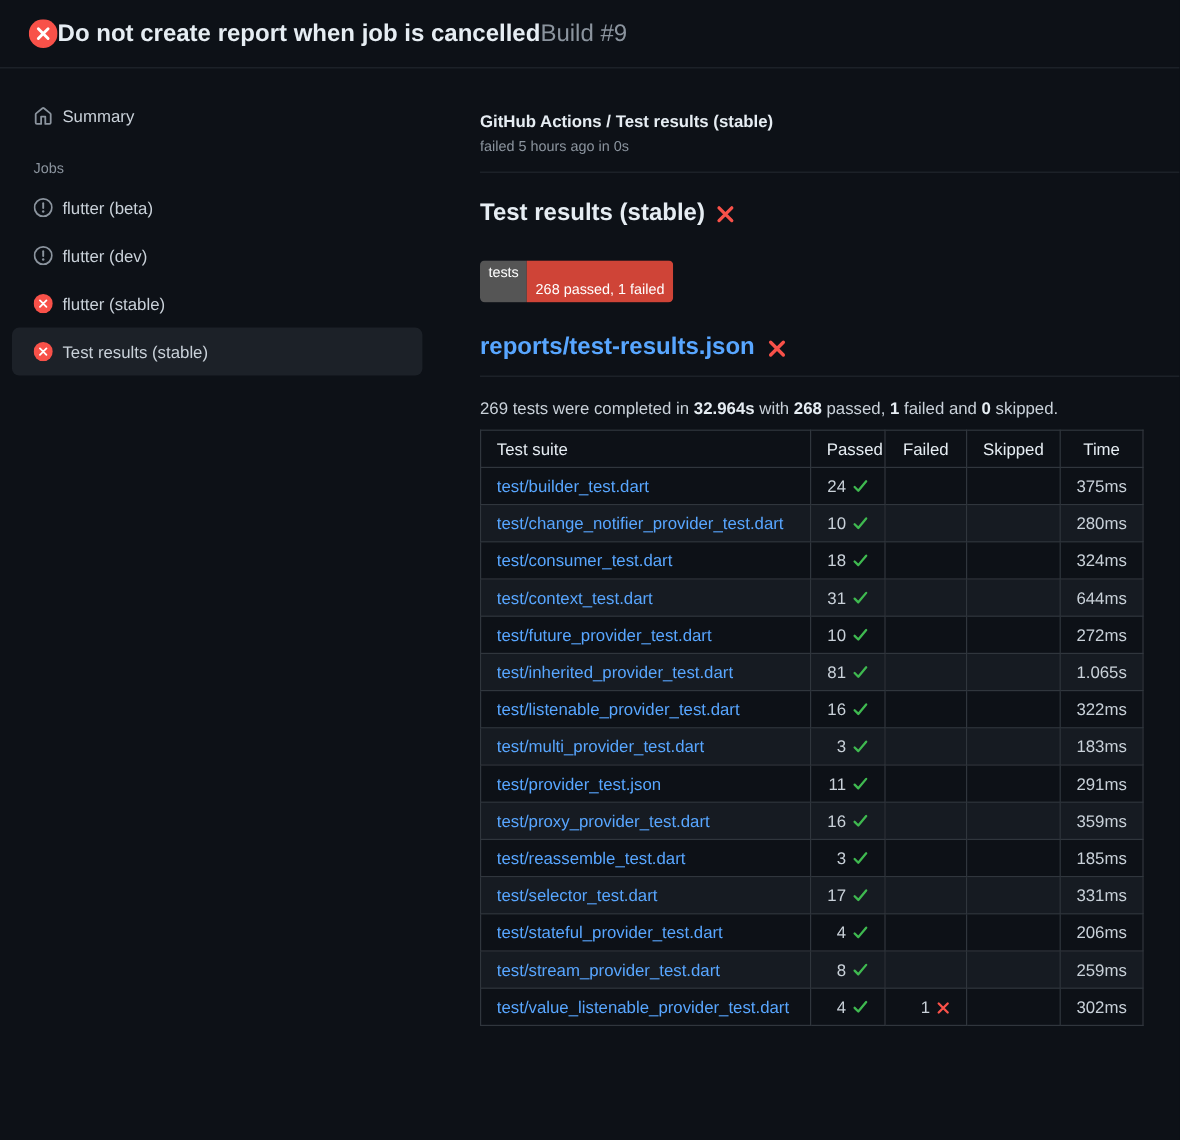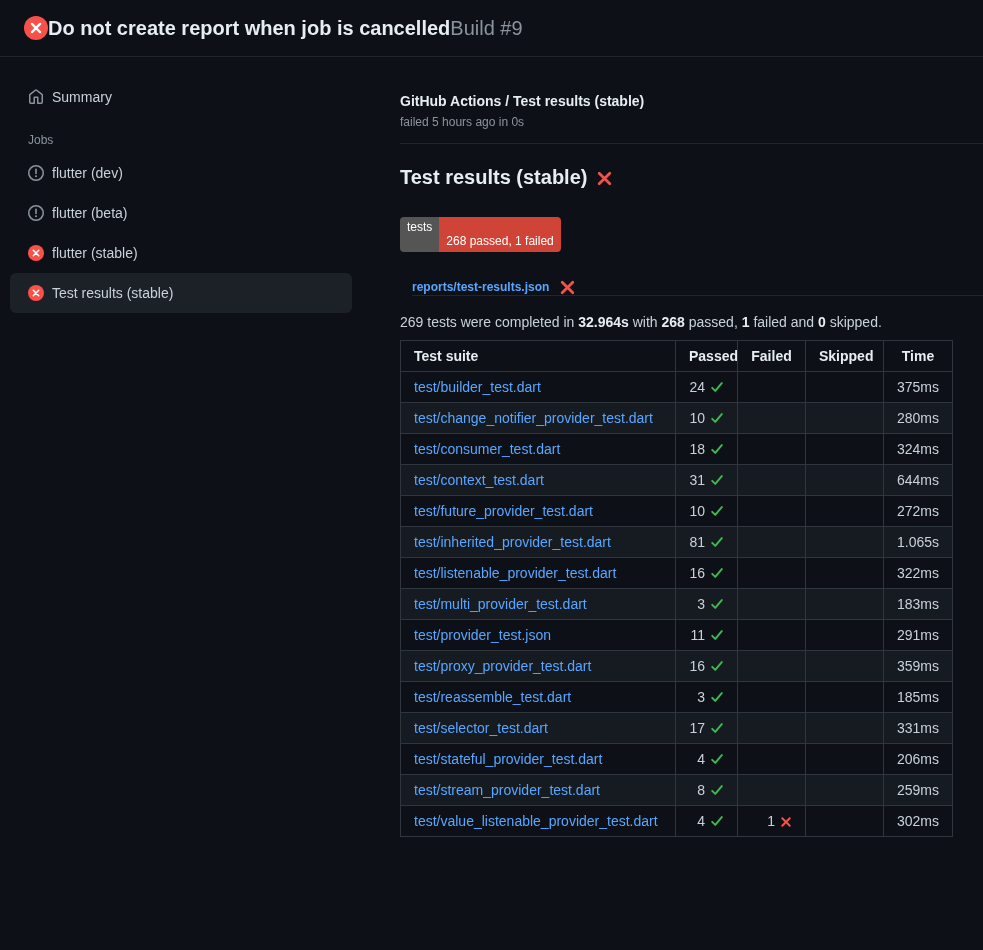--- a/index.html
+++ b/index.html
@@ -55,33 +55,33 @@
     margin:22px 0 0;font-size:20px;font-weight:700;color:var(--text-bright);
   }
   .x-mark{display:inline-flex;color:var(--red);transform:translateY(1px)}
 
   .badge{display:inline-flex;margin-top:28px;font-size:12px;line-height:1;border-radius:4px;overflow:hidden}
   .badge-label{background:var(--badge-label-bg);color:#ffffff;padding:4px 7px 5px}
   .badge-value{background:var(--badge-red);color:#ffffff;padding:18px 7px 5px}
 
   .report-title{
     display:flex;align-items:center;gap:10px;
-    margin:26px -31px 0 12px;
+    margin:26px -31px 0 0;padding-bottom:12px;
     border-bottom:1px solid var(--border-subtle);
-    font-size:12px;font-weight:700;
+    font-size:20px;font-weight:700;
   }
   .report-title a{color:var(--link);text-decoration:none}
 
   .tests-summary{margin:18px 0 0;font-size:14px;color:var(--text)}
   .tests-summary strong{color:var(--text-bright);font-weight:700}
 
   
   table.results{border-collapse:collapse;table-layout:fixed;width:552px;margin-top:10px;font-size:14px}
   .results th,.results td{border:1px solid var(--border);padding:7px 13px;overflow:hidden;white-space:nowrap}
-  .results th{font-weight:700;color:var(--text-bright);text-align:center}
+  .results th{font-weight:400;color:var(--text-bright);text-align:center}
   .results th.col-suite{text-align:left}
   .results tbody tr:nth-child(even){background:var(--bg-subtle)}
   .results td a{color:var(--link);text-decoration:none}
   .results td.num{text-align:right}
   .results td.time{text-align:right}
   .cell-ico{display:inline-flex;vertical-align:-2px;margin-left:5px}
   .cell-ico.ok{color:var(--green)}
   .cell-ico.bad{color:var(--red)}
 </style>
 </head>
@@ -114,31 +114,31 @@
       <div class="jobs-heading">Jobs</div>
       <nav>
           <div class="side-item">
             <span class="ico ico-neutral">
               <svg width="16" height="16" viewBox="0 0 16 16">
                 <circle cx="8" cy="8" r="7.25" fill="none" stroke="currentColor" stroke-width="1.5"></circle>
                 <path d="M8 4.3v4.1" stroke="currentColor" stroke-width="1.6" stroke-linecap="round"></path>
                 <circle cx="8" cy="11.2" r="1" fill="currentColor"></circle>
               </svg>
             </span>
-            <span>flutter (dev)</span>
+            <span>flutter (beta)</span>
           </div>
           <div class="side-item">
             <span class="ico ico-neutral">
               <svg width="16" height="16" viewBox="0 0 16 16">
                 <circle cx="8" cy="8" r="7.25" fill="none" stroke="currentColor" stroke-width="1.5"></circle>
                 <path d="M8 4.3v4.1" stroke="currentColor" stroke-width="1.6" stroke-linecap="round"></path>
                 <circle cx="8" cy="11.2" r="1" fill="currentColor"></circle>
               </svg>
             </span>
-            <span>flutter (beta)</span>
+            <span>flutter (dev)</span>
           </div>
           <div class="side-item">
             <span class="ico ico-failed">
               <svg width="16" height="16" viewBox="0 0 16 16">
                 <circle cx="8" cy="8" r="8" fill="currentColor"></circle>
                 <path d="M5.3 5.3l5.4 5.4M10.7 5.3l-5.4 5.4" stroke="#ffffff" stroke-width="1.5" stroke-linecap="round"></path>
               </svg>
             </span>
             <span>flutter (stable)</span>
           </div>

